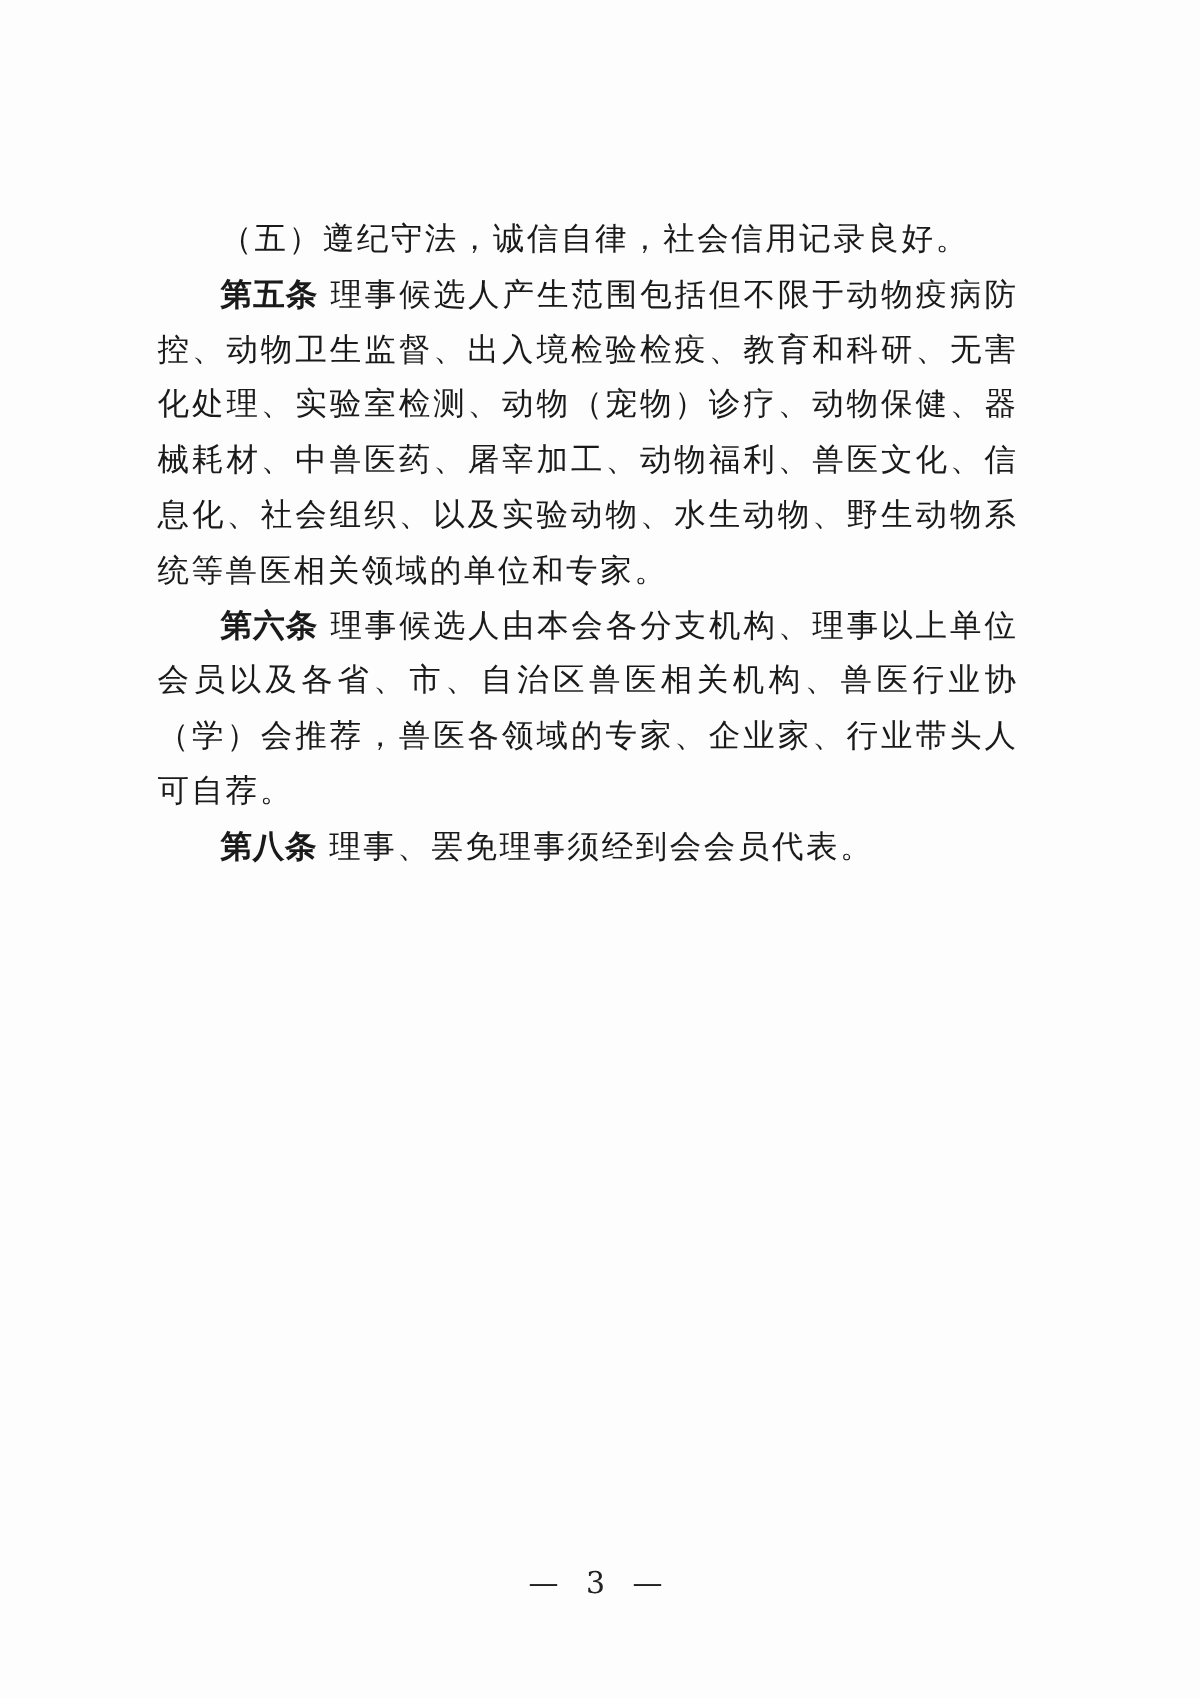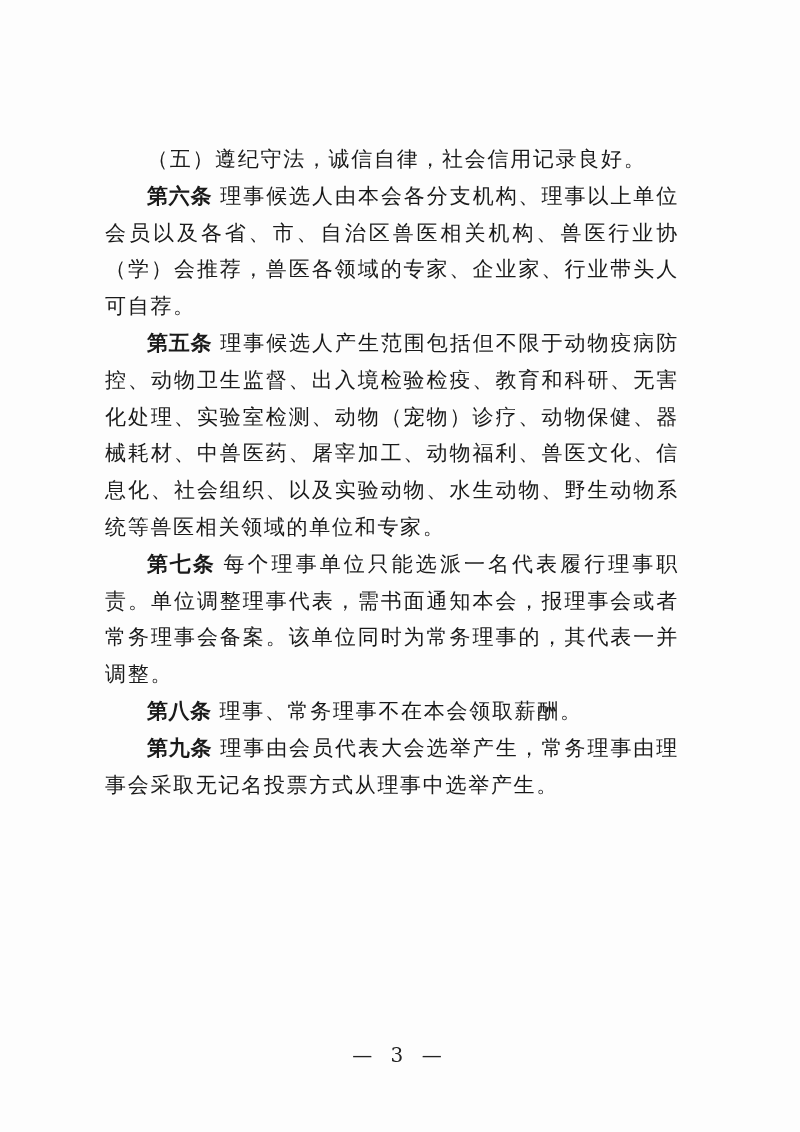--- a/index.html
+++ b/index.html
@@ -56,30 +56,24 @@
 </style>
 </head>
 <body>
 
 <div class="page">
   <div class="body-text">
     <p class="para">
       <span>（五）遵纪守法，诚信自律，社会信用记录良好。</span>
     </p>
     <p class="para">
+      <span class="art">第五条</span><span>理事候选人产生范围包括但不限于动物疫病防控、动物卫生监督、出入境检验检疫、教育和科研、无害化处理、实验室检测、动物（宠物）诊疗、动物保健、器械耗材、中兽医药、屠宰加工、动物福利、兽医文化、信息化、社会组织、以及实验动物、水生动物、野生动物系统等兽医相关领域的单位和专家。</span>
+    </p>
+    <p class="para">
       <span class="art">第六条</span><span>理事候选人由本会各分支机构、理事以上单位会员以及各省、市、自治区兽医相关机构、兽医行业协（学）会推荐，兽医各领域的专家、企业家、行业带头人可自荐。</span>
     </p>
     <p class="para">
-      <span class="art">第五条</span><span>理事候选人产生范围包括但不限于动物疫病防控、动物卫生监督、出入境检验检疫、教育和科研、无害化处理、实验室检测、动物（宠物）诊疗、动物保健、器械耗材、中兽医药、屠宰加工、动物福利、兽医文化、信息化、社会组织、以及实验动物、水生动物、野生动物系统等兽医相关领域的单位和专家。</span>
-    </p>
-    <p class="para">
-      <span class="art">第七条</span><span>每个理事单位只能选派一名代表履行理事职责。单位调整理事代表，需书面通知本会，报理事会或者常务理事会备案。该单位同时为常务理事的，其代表一并调整。</span>
-    </p>
-    <p class="para">
-      <span class="art">第八条</span><span>理事、常务理事不在本会领取薪酬。</span>
-    </p>
-    <p class="para">
-      <span class="art">第九条</span><span>理事由会员代表大会选举产生，常务理事由理事会采取无记名投票方式从理事中选举产生。</span>
+      <span class="art">第八条</span><span>理事、罢免理事须经到会会员代表。</span>
     </p>
   </div>
 
   <div class="page-number">— 3 —</div>
 </div>
 
 </body></html>

